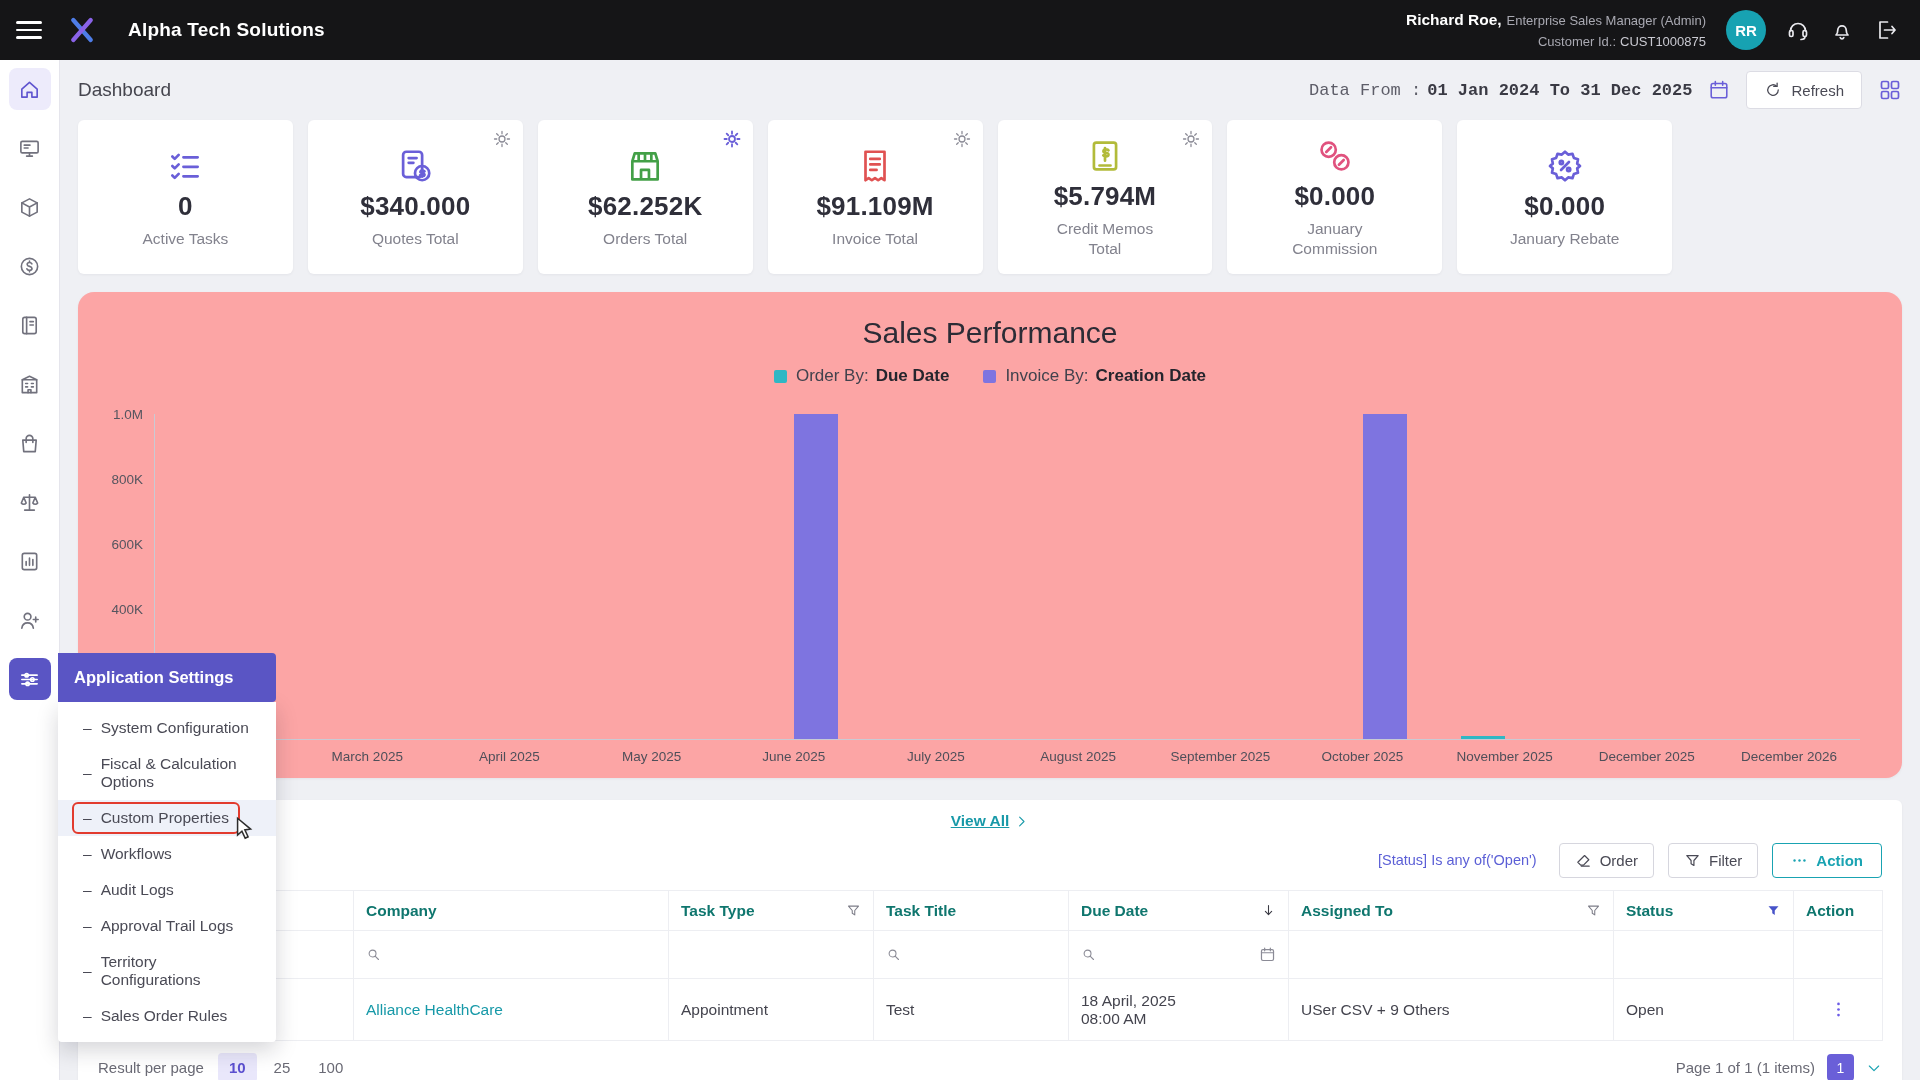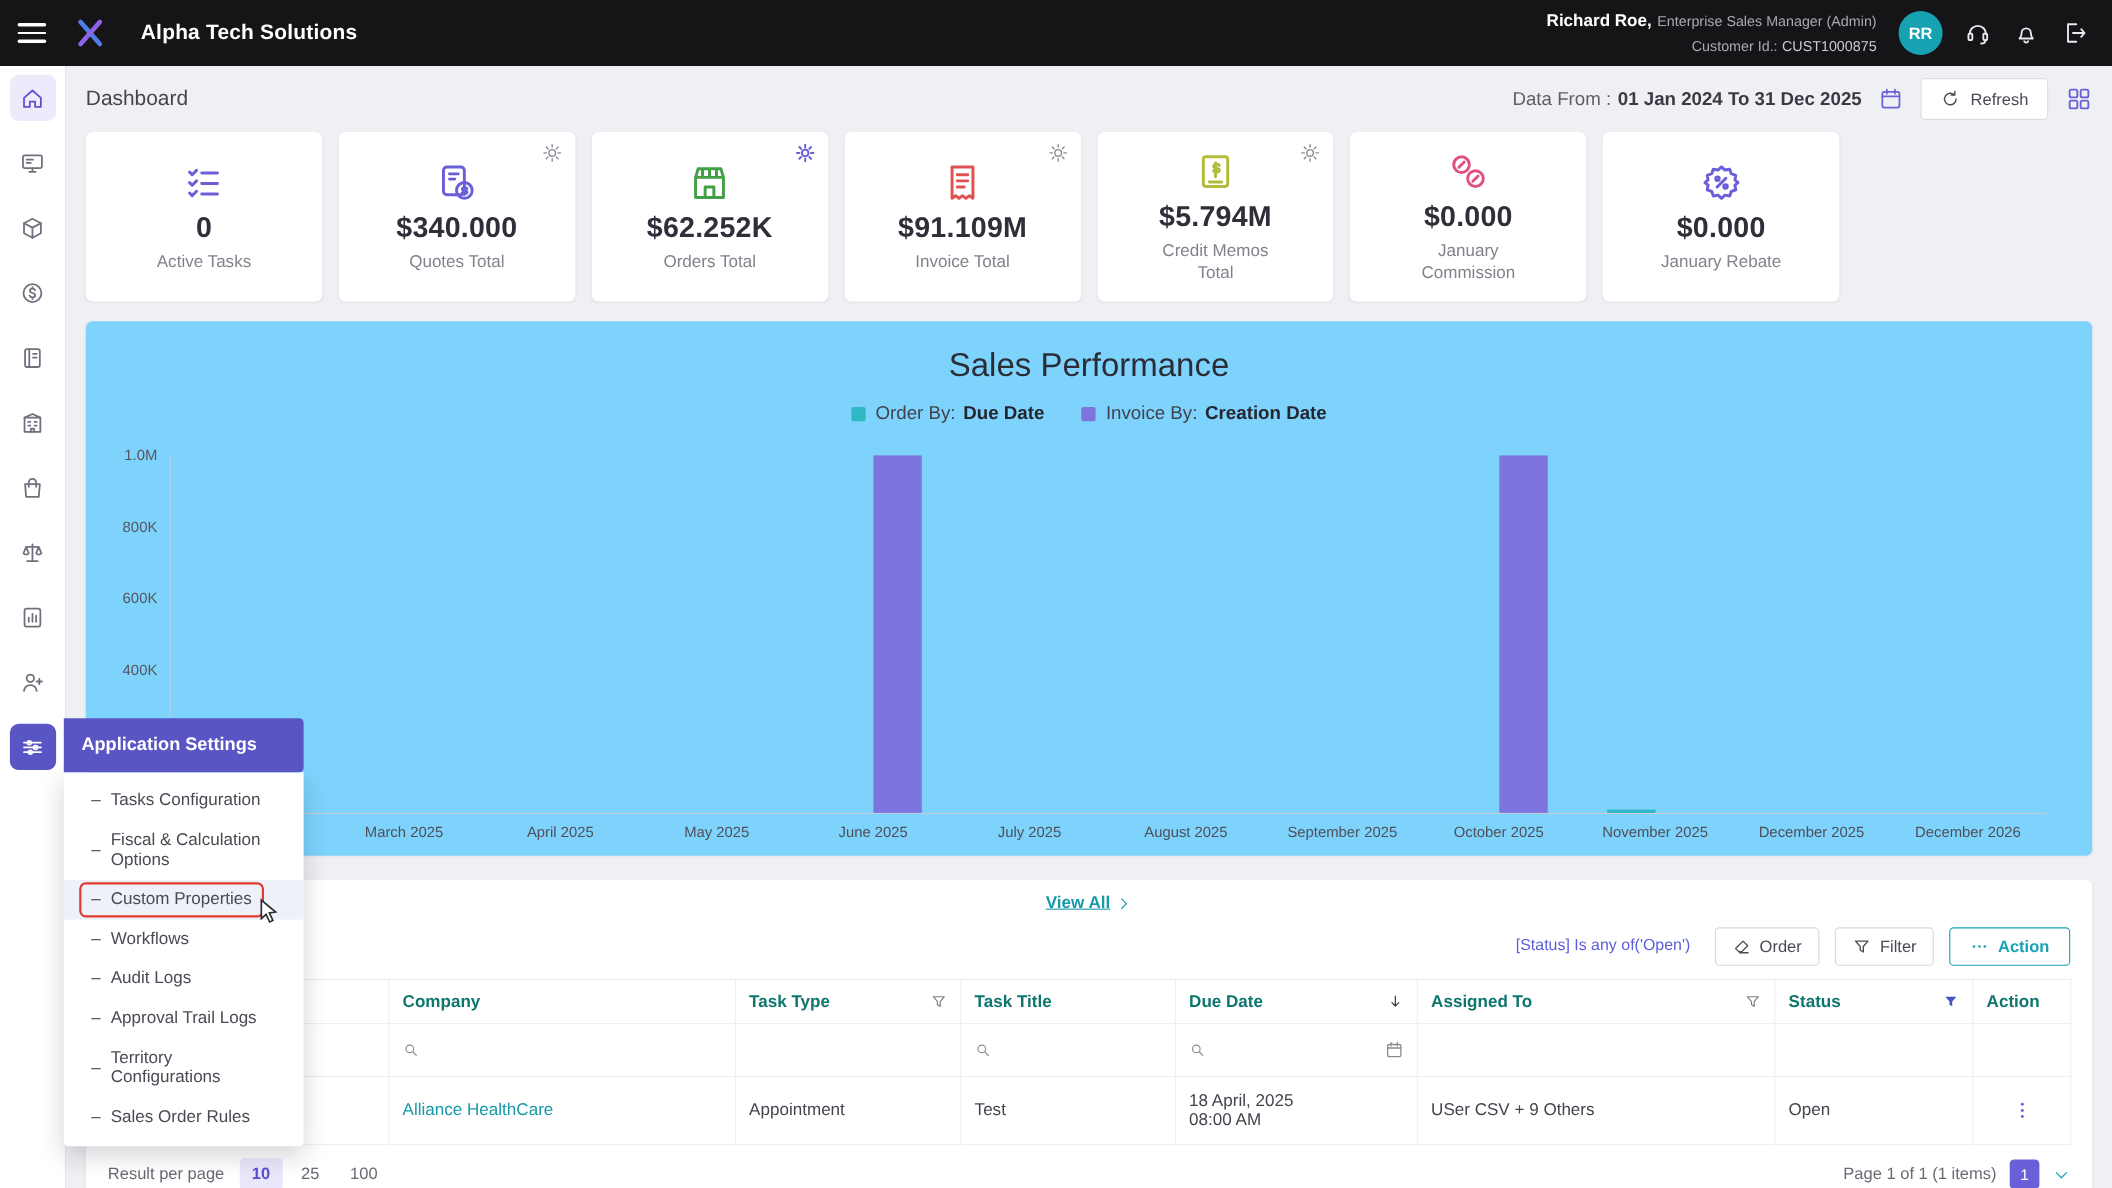--- a/index.html
+++ b/index.html
@@ -34,40 +34,40 @@
   .side-item { width:42px; height:42px; border-radius:8px; display:flex; align-items:center; justify-content:center;
     color:#71717d; cursor:pointer; flex:0 0 auto; }
   .side-item.active-home { background:#edebfb; color:#5f54cf; }
   .side-item.active-settings { background:#5a55c4; color:#fff; }
 
   
   .main { position:absolute; left:60px; top:60px; right:0; bottom:0; padding:0 18px; }
   .page-head { height:60px; display:flex; align-items:center; justify-content:space-between; }
   .page-title { font-size:19px; color:#45454e; }
   .head-right { display:flex; align-items:center; gap:16px; }
-  .data-from { font-size:17px; color:#5d5d68; }
+  .data-from { font-size:17px; color:#5d5d68;font-family:Liberation Mono, monospace; }
   .data-from b { color:#3a3a44; font-weight:700; margin-left:6px; }
   .icon-btn { border:none; background:transparent; padding:0; cursor:pointer; display:flex; }
   .refresh-btn { display:flex; align-items:center; gap:9px; background:#fff; border:1px solid #dcdce4; border-radius:4px;
     padding:9px 17px; font-size:15px; color:#4a4a55; cursor:pointer; font-family:inherit; }
   .purple { color:#6a5fd8; }
 
   
   .kpis { display:grid; grid-template-columns:repeat(8,1fr); gap:15px; }
   .kpi-card { background:#fff; border-radius:6px; height:154px; position:relative; display:flex; flex-direction:column;
     align-items:center; justify-content:center; padding:10px; box-shadow:0 1px 3px rgba(25,25,40,.05); }
   .kpi-ic { height:42px; display:flex; align-items:center; }
   .kpi-value { font-size:26px; color:#2f2f3a; font-weight:700; margin-top:4px; letter-spacing:.2px; }
   .kpi-label { font-size:15.5px; color:#82828d; margin-top:7px; line-height:1.3; max-width:118px; text-align:center; }
   .kpi-gear { position:absolute; top:10px; right:12px; color:#8b8b96; cursor:pointer; }
   .kpi-gear.active { color:#6a5fd8; }
   .kpi-gear.active svg { stroke-width:2.4; }
 
   
-  .chart-card { margin-top:18px; background:#7dd3fc; border-radius:6px; padding:24px 20px 14px; position:relative;
+  .chart-card { margin-top:18px; background:#fca5a5; border-radius:16px; padding:24px 20px 14px; position:relative;
     box-shadow:0 1px 3px rgba(25,25,40,.05); }
   .chart-title { text-align:center; font-size:30px; color:#2c2c36; font-weight:400; }
   .legend { display:flex; justify-content:center; gap:34px; margin-top:16px; font-size:17px; align-items:center; }
   .legend-item { display:flex; align-items:center; }
   .legend-swatch { width:13px; height:13px; border-radius:2px; margin-right:9px; }
   .legend-prefix { color:#42424d; }
   .legend-val { font-weight:700; color:#25252d; margin-left:7px; }
   .plot-outer { margin:28px 22px 0 56px; position:relative; }
   .plot { height:326px; border-left:1px solid #c9cad4; border-bottom:1px solid #c9cad4; display:flex; position:relative; }
   .mcell { flex:1; display:flex; align-items:flex-end; justify-content:center; }
@@ -755,21 +755,21 @@
     </div>
   </section>
 </main>
 
 <div class="settings-menu">
   <div class="settings-menu-header">Application Settings</div>
   <div class="settings-menu-list">
       <div class="menu-item">
         <span class="ring">
           <span>–</span>
-          <span>Tasks Configuration</span>
+          <span>System Configuration</span>
         </span>
       </div>
       <div class="menu-item">
         <span class="ring">
           <span>–</span>
           <span>Fiscal &amp; Calculation Options</span>
         </span>
       </div>
       <div class="menu-item hl">
         <span class="ring">

